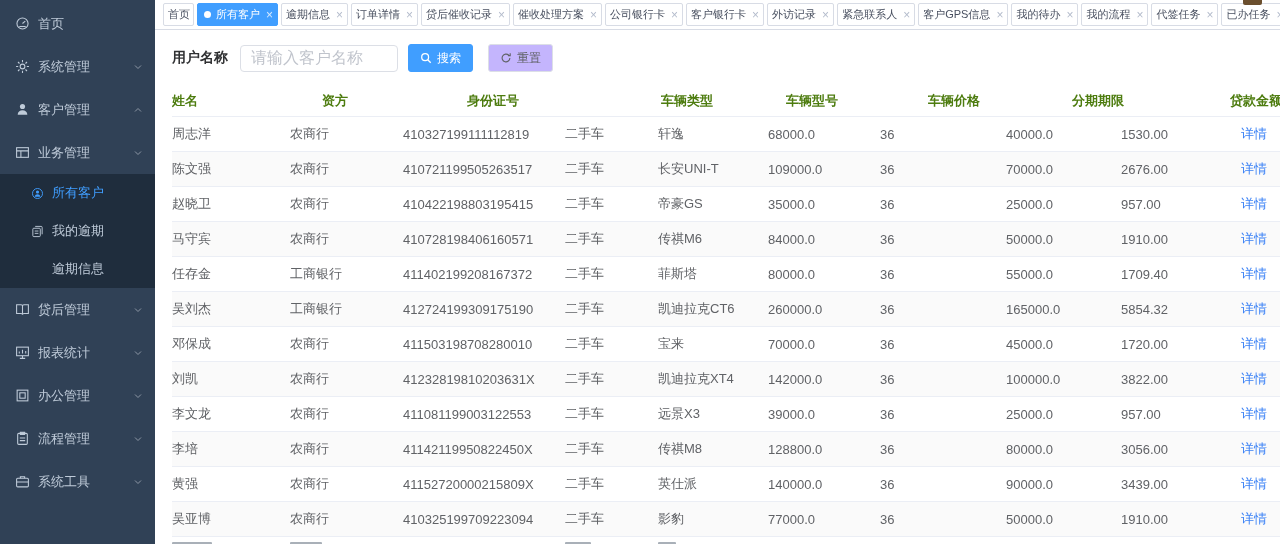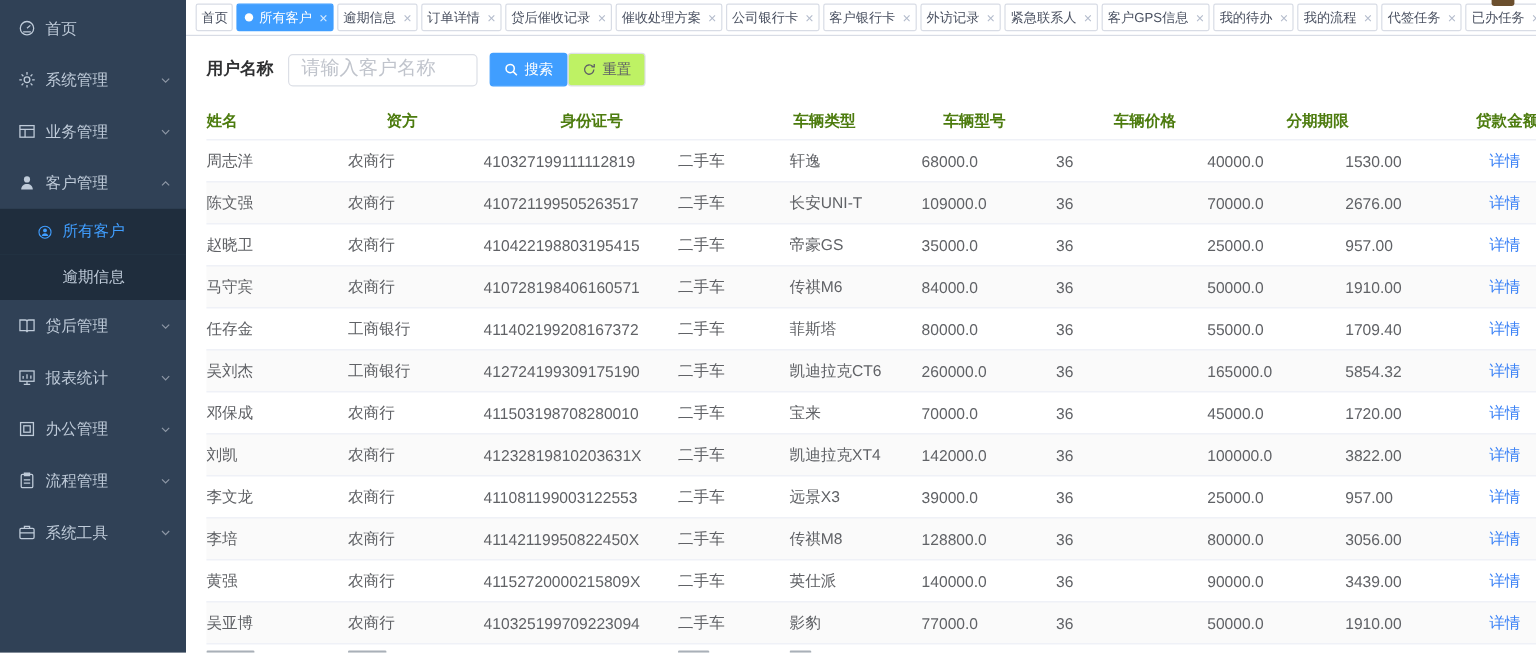--- a/index.html
+++ b/index.html
@@ -41,21 +41,21 @@
   .search-row { display:flex; align-items:center; height:28px; margin-bottom:14px; }
   .search-label { font-size:14px; font-weight:bold; color:#303133; margin-right:12px; }
   .search-input { width:158px; height:27px; border:1px solid #dcdfe6; border-radius:4px;
     padding:0 10px; font-size:16px; color:#606266; outline:none;
     font-family:"Liberation Sans","DejaVu Sans",sans-serif; }
   .search-input::placeholder { color:#c0c4cc; }
   .btn { display:inline-flex; align-items:center; gap:5px; height:28px; padding:0 11px;
     border-radius:3px; font-size:12px; border:1px solid transparent; cursor:pointer;
     font-family:"Liberation Sans","DejaVu Sans",sans-serif; }
   .btn-primary { background:#409eff; border-color:#409eff; color:#fff; margin-left:10px; }
-  .btn-plain { background:#bef264; border-color:#dcdfe6; color:#606266; }
+  .btn-plain { background:#c4b5fd; border-color:#dcdfe6; color:#606266; margin-left:15px; }
   .bicon { width:12px; height:12px; display:inline-flex; }
   .bicon svg { width:100%; height:100%; }
 
   
   .table { width:1109px; font-size:13px; color:#606266; }
   .tr { display:grid;
     grid-template-columns:118px 113px 162px 93px 110px 112px 126px 115px 120px 40px;
     align-items:center; height:35px; }
   .td { overflow:hidden; white-space:nowrap; }
   .thead { height:30px; color:#4d7c0f; font-weight:bold;gap:32px; }
@@ -89,55 +89,65 @@
         </span>
         <span>系统管理</span>
         <span class="chev">
           <svg viewBox="0 0 10 10" fill="none" stroke="currentColor">
             <path d="M2 3.5l3 3 3-3"></path>
           </svg>
         </span>
       </div>
       <div class="menu-item">
         <span class="mi-icon">
-          <svg viewBox="0 0 14 14" fill="none" stroke="currentColor">
-            <rect x="1.5" y="2.5" width="11" height="9"></rect>
-            <path d="M1.5 5.5h11M5.5 5.5v6"></path>
-          </svg>
-        </span>
-        <span>业务管理</span>
-        <span class="chev">
-          <svg viewBox="0 0 10 10" fill="none" stroke="currentColor">
-            <path d="M2 3.5l3 3 3-3"></path>
-          </svg>
-        </span>
-      </div>
-      <div class="menu-item">
-        <span class="mi-icon">
           <svg viewBox="0 0 14 14">
             <circle cx="7" cy="4.2" r="2.4" fill="currentColor"></circle>
             <path d="M2.5 12c0-2.6 2-4.2 4.5-4.2s4.5 1.6 4.5 4.2z" fill="currentColor"></path>
           </svg>
         </span>
         <span>客户管理</span>
         <span class="chev up">
+          <svg viewBox="0 0 10 10" fill="none" stroke="currentColor">
+            <path d="M2 3.5l3 3 3-3"></path>
+          </svg>
+        </span>
+      </div>
+      <div class="menu-item">
+        <span class="mi-icon">
+          <svg viewBox="0 0 14 14" fill="none" stroke="currentColor">
+            <rect x="1.5" y="2.5" width="11" height="9"></rect>
+            <path d="M1.5 5.5h11M5.5 5.5v6"></path>
+          </svg>
+        </span>
+        <span>业务管理</span>
+        <span class="chev">
           <svg viewBox="0 0 10 10" fill="none" stroke="currentColor">
             <path d="M2 3.5l3 3 3-3"></path>
           </svg>
         </span>
       </div>
       <div class="menu-item sub-item active">
         <span class="mi-icon">
           <svg viewBox="0 0 14 14">
             <circle cx="7" cy="7" r="5.4" fill="none" stroke="currentColor"></circle>
             <circle cx="7" cy="5.4" r="1.7" fill="currentColor"></circle>
             <path d="M4 10.4c.4-1.6 1.6-2.5 3-2.5s2.6.9 3 2.5z" fill="currentColor"></path>
           </svg>
         </span>
         <span>所有客户</span>
+      </div>
+      <div class="menu-item sub-item">
+        <span class="mi-icon">
+          <svg viewBox="0 0 14 14" fill="none" stroke="currentColor">
+            <rect x="2" y="3.5" width="8" height="9" rx="1"></rect>
+            <path d="M4.5 1.5H11a1 1 0 0 1 1 1V10"></path>
+            <path d="M4 6.5h4M4 9h4"></path>
+          </svg>
+        </span>
+        <span>我的逾期</span>
       </div>
       <div class="menu-item sub-item">
         <span class="mi-icon"></span>
         <span>逾期信息</span>
       </div>
       <div class="menu-item">
         <span class="mi-icon">
           <svg viewBox="0 0 14 14" fill="none" stroke="currentColor">
             <path d="M1.5 2.5h4.2c.7 0 1.3.6 1.3 1.3v8.2c0-.7-.6-1.2-1.3-1.2H1.5zM12.5 2.5H8.3C7.6 2.5 7 3.1 7 3.8v8.2c0-.7.6-1.2 1.3-1.2h4.2z"></path>
           </svg>

